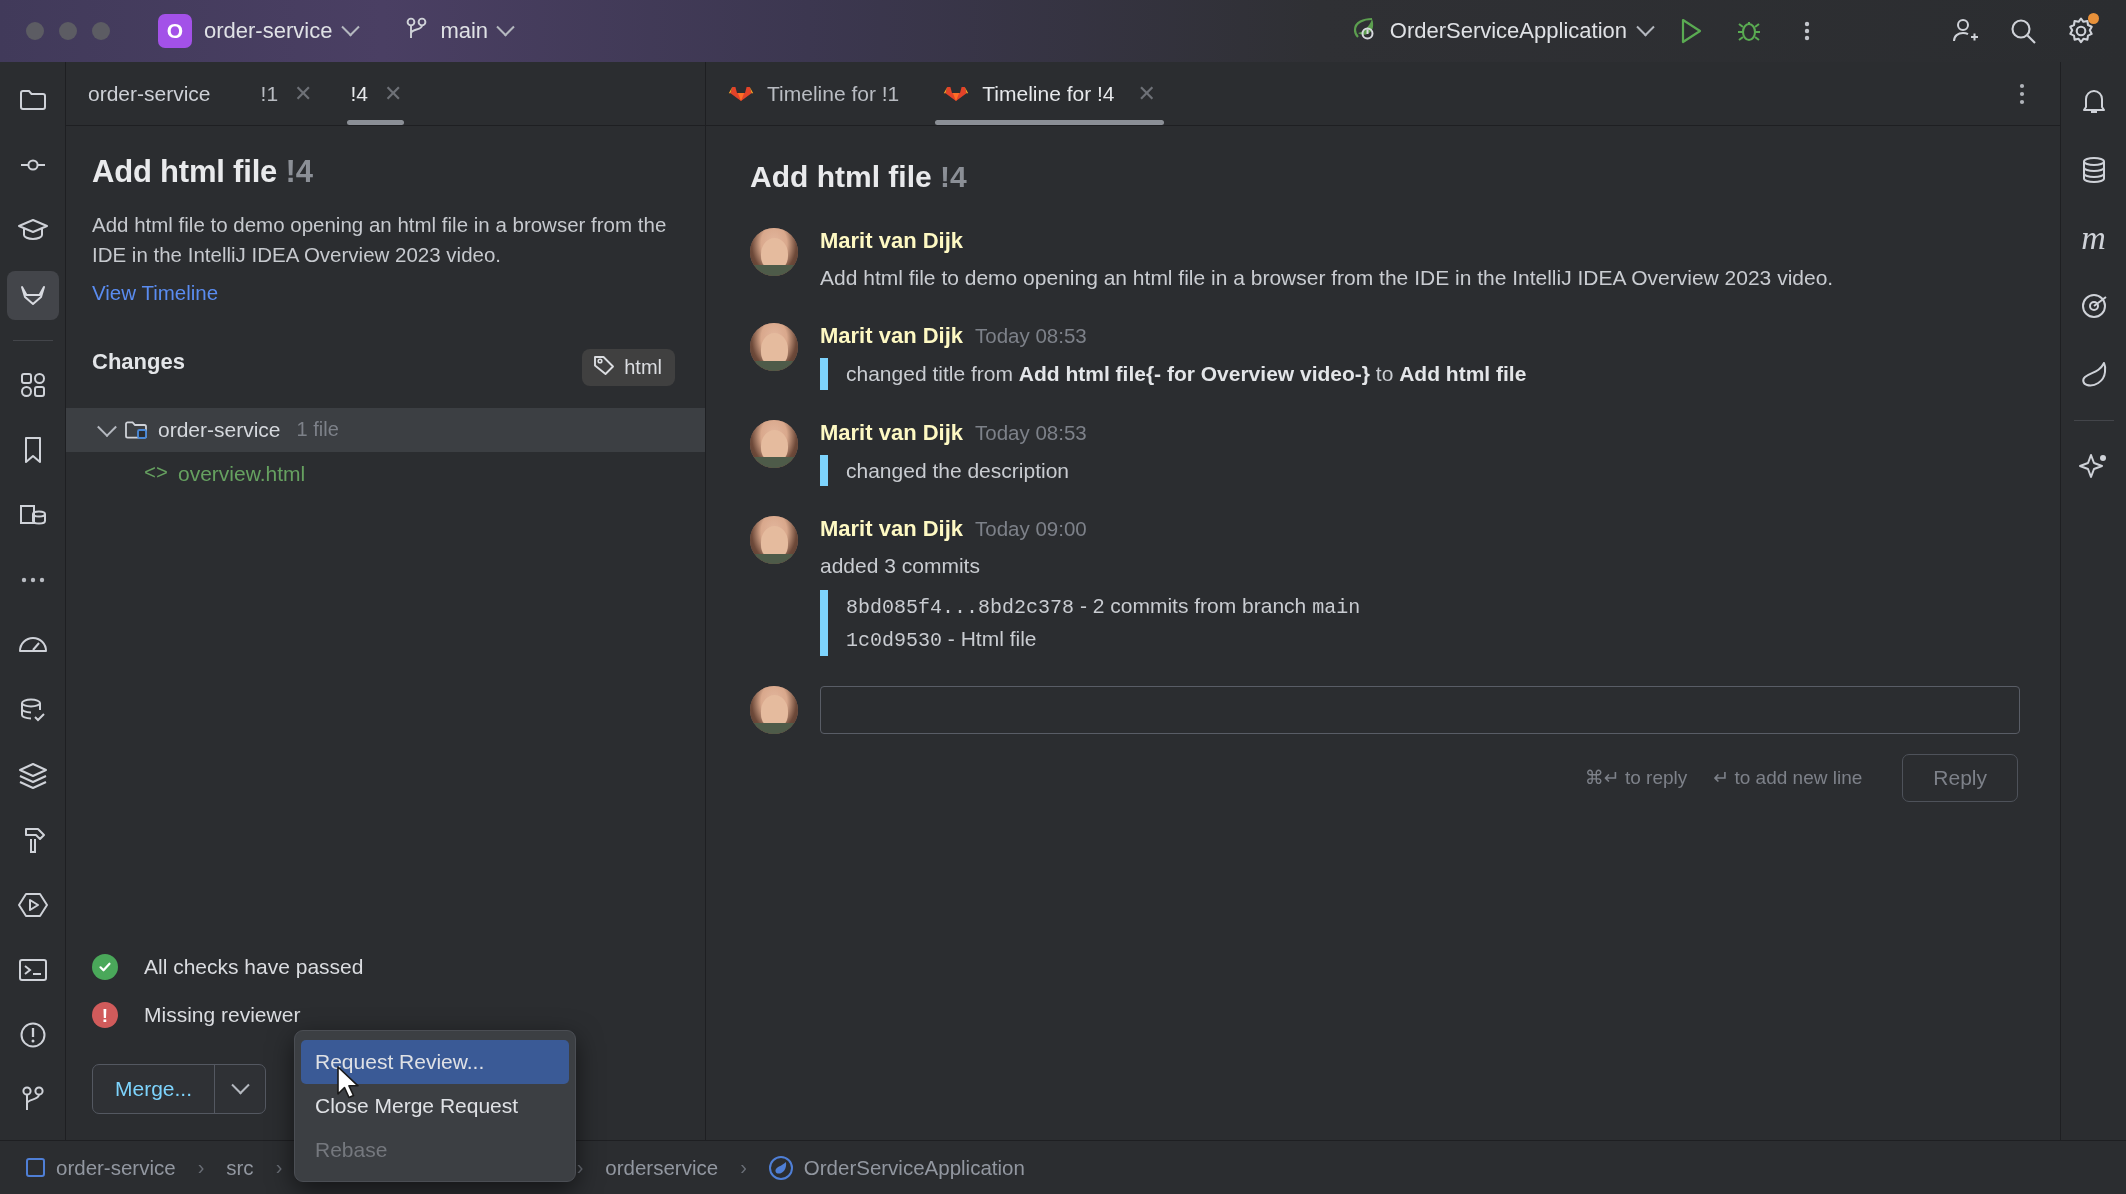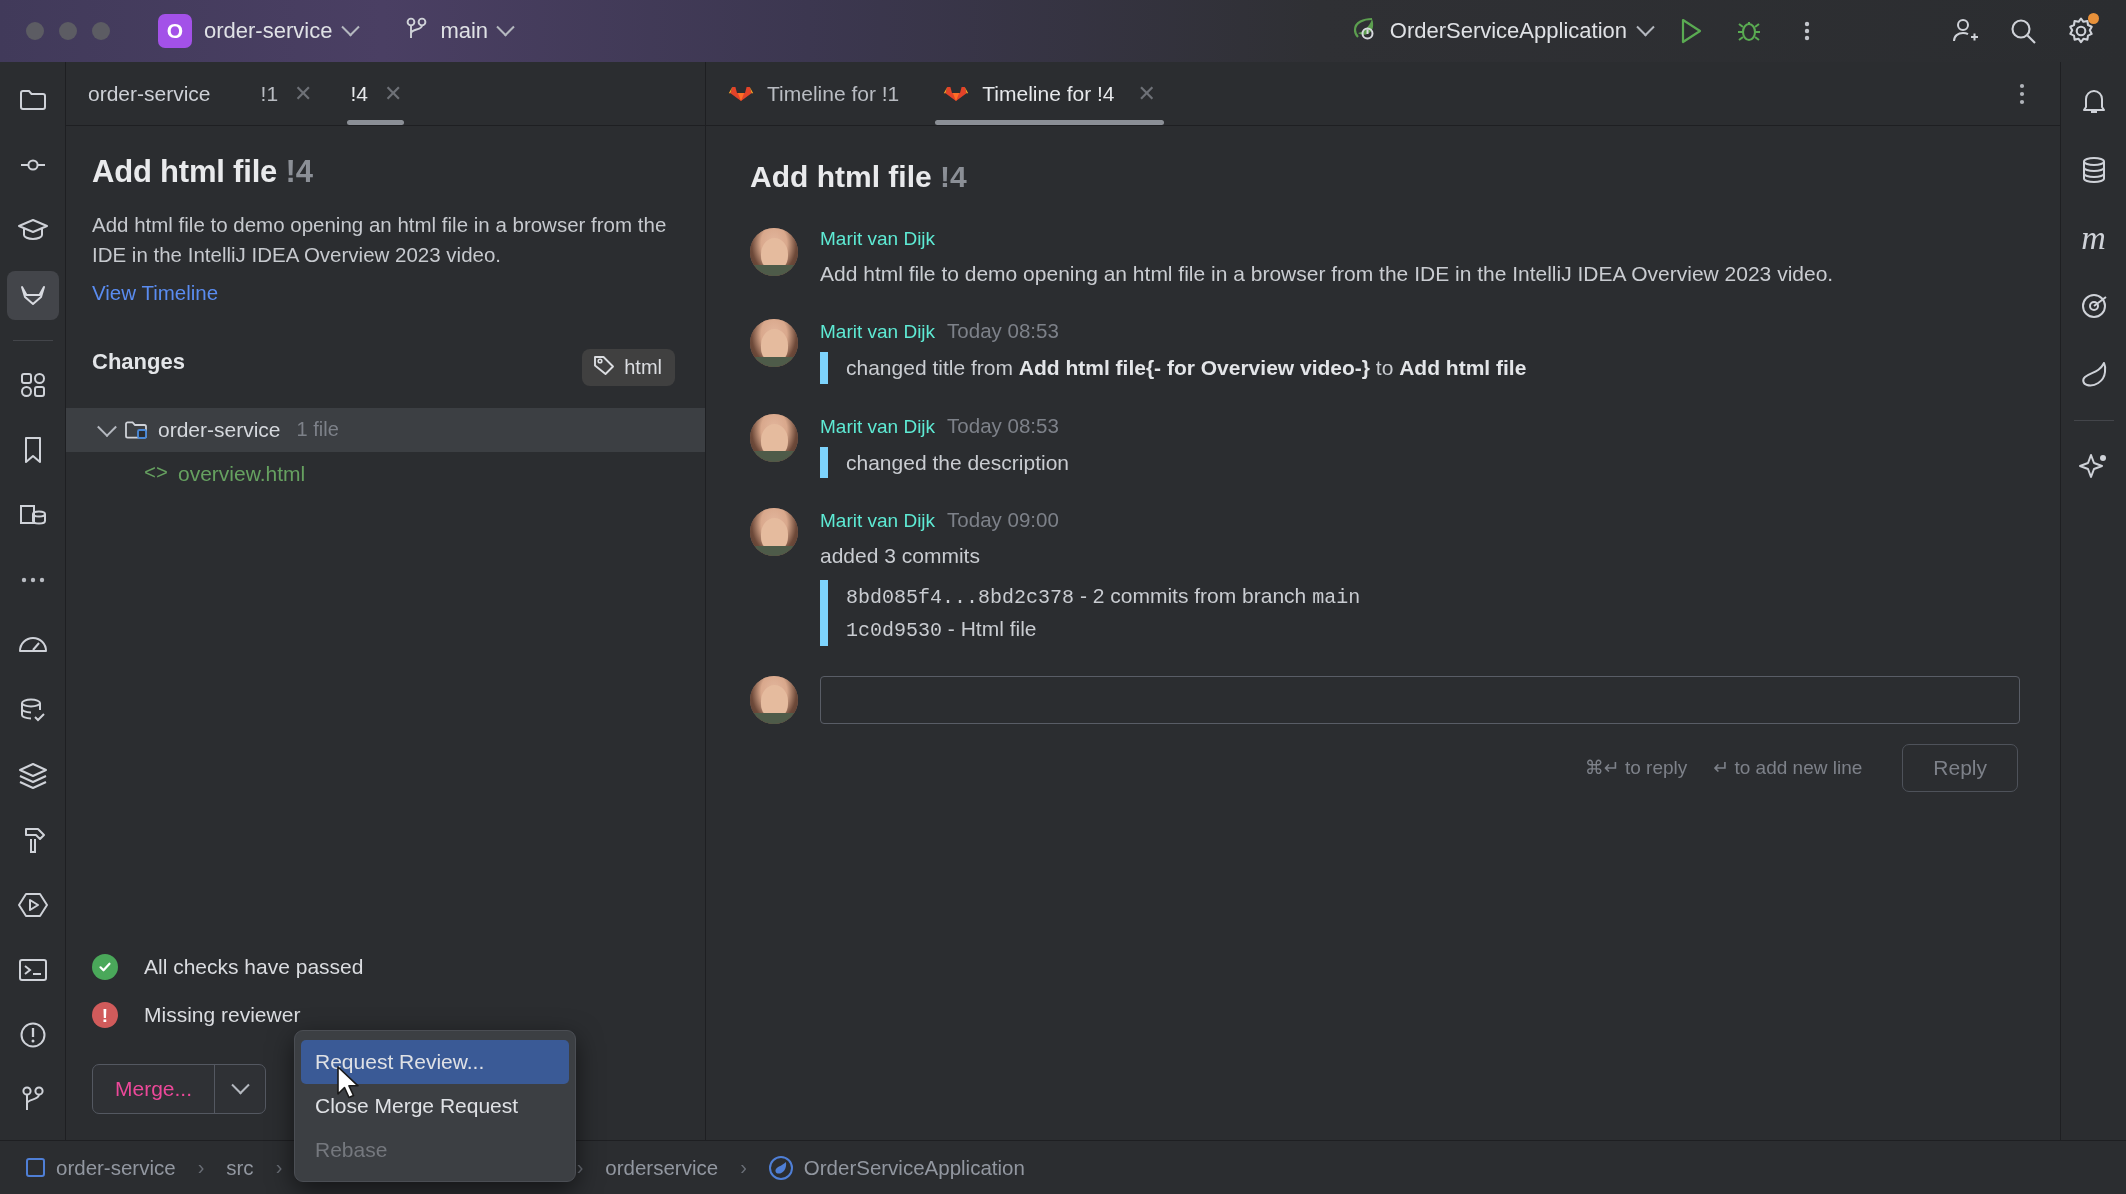--- a/index.html
+++ b/index.html
@@ -66,21 +66,21 @@
   .tree-row.sel { background: #3c3f43; border-radius: 0; margin-left: -26px; margin-right: -26px; padding-left: 34px; }
   .tree-caret { width: 14px; height: 14px; border-right: 2.3px solid #b4b8bf; border-bottom: 2.3px solid #b4b8bf; transform: rotate(45deg) translate(-2px,-2px); }
   .tree-count { color: #7d8189; font-size: 20px; margin-left: 6px; }
   .tree-file { padding-left: 52px; color: #66a160; font-size: 21px; display: flex; align-items: center; gap: 10px; }
   .code-glyph { color: #66a160; font-family: "Liberation Mono", monospace; font-size: 20px; }
   .lp-footer { margin-top: auto; padding-bottom: 26px; }
   .check-row { display: flex; align-items: center; gap: 26px; font-size: 21px; color: #dadce0; margin-bottom: 22px; }
   .dot-ok { width: 26px; height: 26px; border-radius: 50%; background: #4aa85a; display:flex; align-items:center; justify-content:center; }
   .dot-err { width: 26px; height: 26px; border-radius: 50%; background: #d15b5b; display:flex; align-items:center; justify-content:center; color:#fff; font-size:19px; font-weight:700; line-height:1;}
   .mergebtn { margin-top: 14px; display: inline-flex; align-items: stretch; border: 1px solid #545861; border-radius: 7px; height: 50px; background: #2f3135; }
-  .mergebtn .lbl { display: flex; align-items: center; padding: 0 22px; color: #ec4899; font-size: 21px; }
+  .mergebtn .lbl { display: flex; align-items: center; padding: 0 22px; color: #7dd3fc; font-size: 21px; }
   .mergebtn .sep { width: 1px; background: #545861; }
   .mergebtn .arr { width: 50px; display: flex; align-items: center; justify-content: center; }
 
   
   .rightpanel { flex: 1; display: flex; flex-direction: column; background: #2b2d30; min-width: 0; }
   .rp-tabs { height: 64px; flex: 0 0 64px; display: flex; align-items: stretch; border-bottom: 1px solid #1e1f22; position: relative; }
   .rp-tab { display: flex; align-items: center; gap: 13px; padding: 0 22px; color: #b9bcc2; font-size: 21px; position: relative; }
   .rp-tab.active { color: #e6e8eb; }
   .rp-tab.active:after { content:""; position:absolute; left: 14px; right: 14px; bottom: 0; height: 5px; border-radius: 3px; background: #8b8f96; }
   .rp-tab .tabx { margin-left: 10px; color: #6e7177; font-size: 22px; line-height: 1; }
@@ -88,21 +88,21 @@
   .rp-body { flex: 1; overflow: hidden; padding: 34px 40px 0 44px; }
   .rp-title { font-size: 30px; font-weight: 700; color: #e9eaec; margin-bottom: 34px; }
   .rp-title .num { color: #8b8f96; }
   .tl-item { display: flex; gap: 22px; margin-bottom: 30px; }
   .avatar { width: 48px; height: 48px; border-radius: 50%; flex: 0 0 48px; overflow: hidden; position: relative; background: #8a6a5c; }
   .avatar .f-hair { position:absolute; inset:0; background: radial-gradient(ellipse at 50% 32%, #e3b79e 0%, #d9a88c 38%, #6e4a3a 66%, #4a3328 100%); }
   .avatar .f-face { position:absolute; left: 22%; top: 20%; width: 58%; height: 70%; border-radius: 50% 50% 46% 46%; background: #e5bb9e; }
   .avatar .f-shirt { position:absolute; left: 0; bottom: 0; width: 100%; height: 22%; background: #4e5b49; }
   .tl-body { flex: 1; min-width: 0; }
   .tl-head { display: flex; align-items: baseline; gap: 12px; margin-bottom: 9px; }
-  .tl-author { font-size: 19px; font-weight: 400; color: #5eead4; }
+  .tl-author { font-size: 22px; font-weight: 700; color: #fef9c3; }
   .tl-time { font-size: 20.5px; color: #7d8189; }
   .tl-text { font-size: 21px; color: #c9ccd1; line-height: 1.45; max-width: 1020px; }
   .tl-quote { border-left: 8px solid #7dd3fc; padding-left: 18px; font-size: 21px; color: #c9ccd1; line-height: 1.5; }
   .tl-quote b { color: #e3e5e8; font-weight: 700; }
   .mono { font-family: "Liberation Mono", monospace; font-size: 20px; }
   .reply-row { display: flex; gap: 22px; margin-top: 26px; align-items: flex-start; }
   .reply-input { flex: 1; height: 48px; border: 1px solid #595d66; border-radius: 4px; background: #2b2d30; }
   .reply-actions { display: flex; align-items: center; justify-content: flex-end; gap: 26px; margin-top: 20px; padding-right: 2px; }
   .hint { font-size: 19px; color: #7d8189; }
   .reply-btn { border: 1px solid #4e525a; border-radius: 7px; padding: 11px 30px; color: #7d8189; font-size: 21px; margin-left: 14px; }

